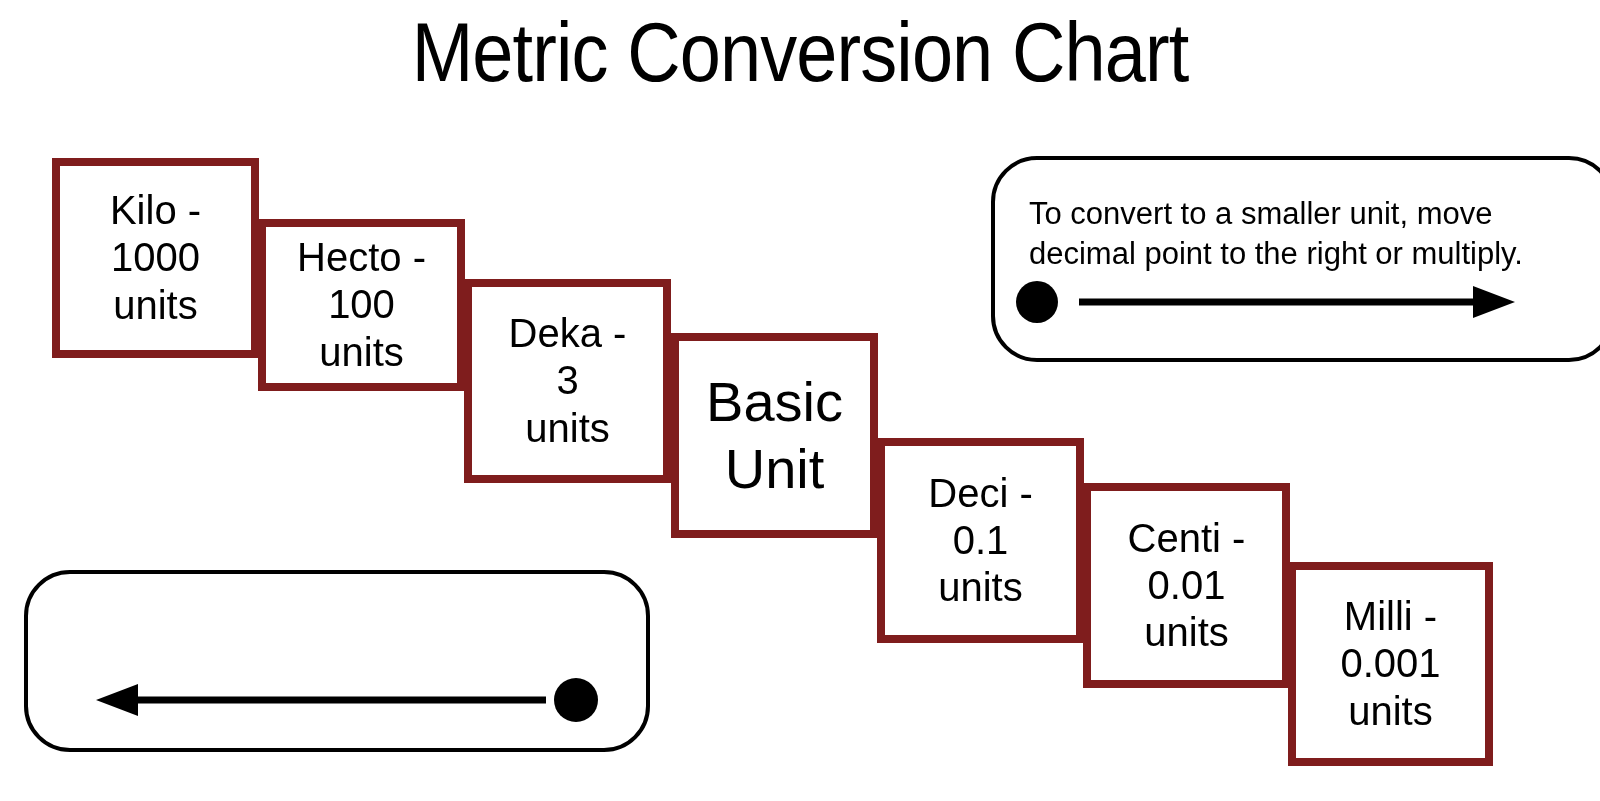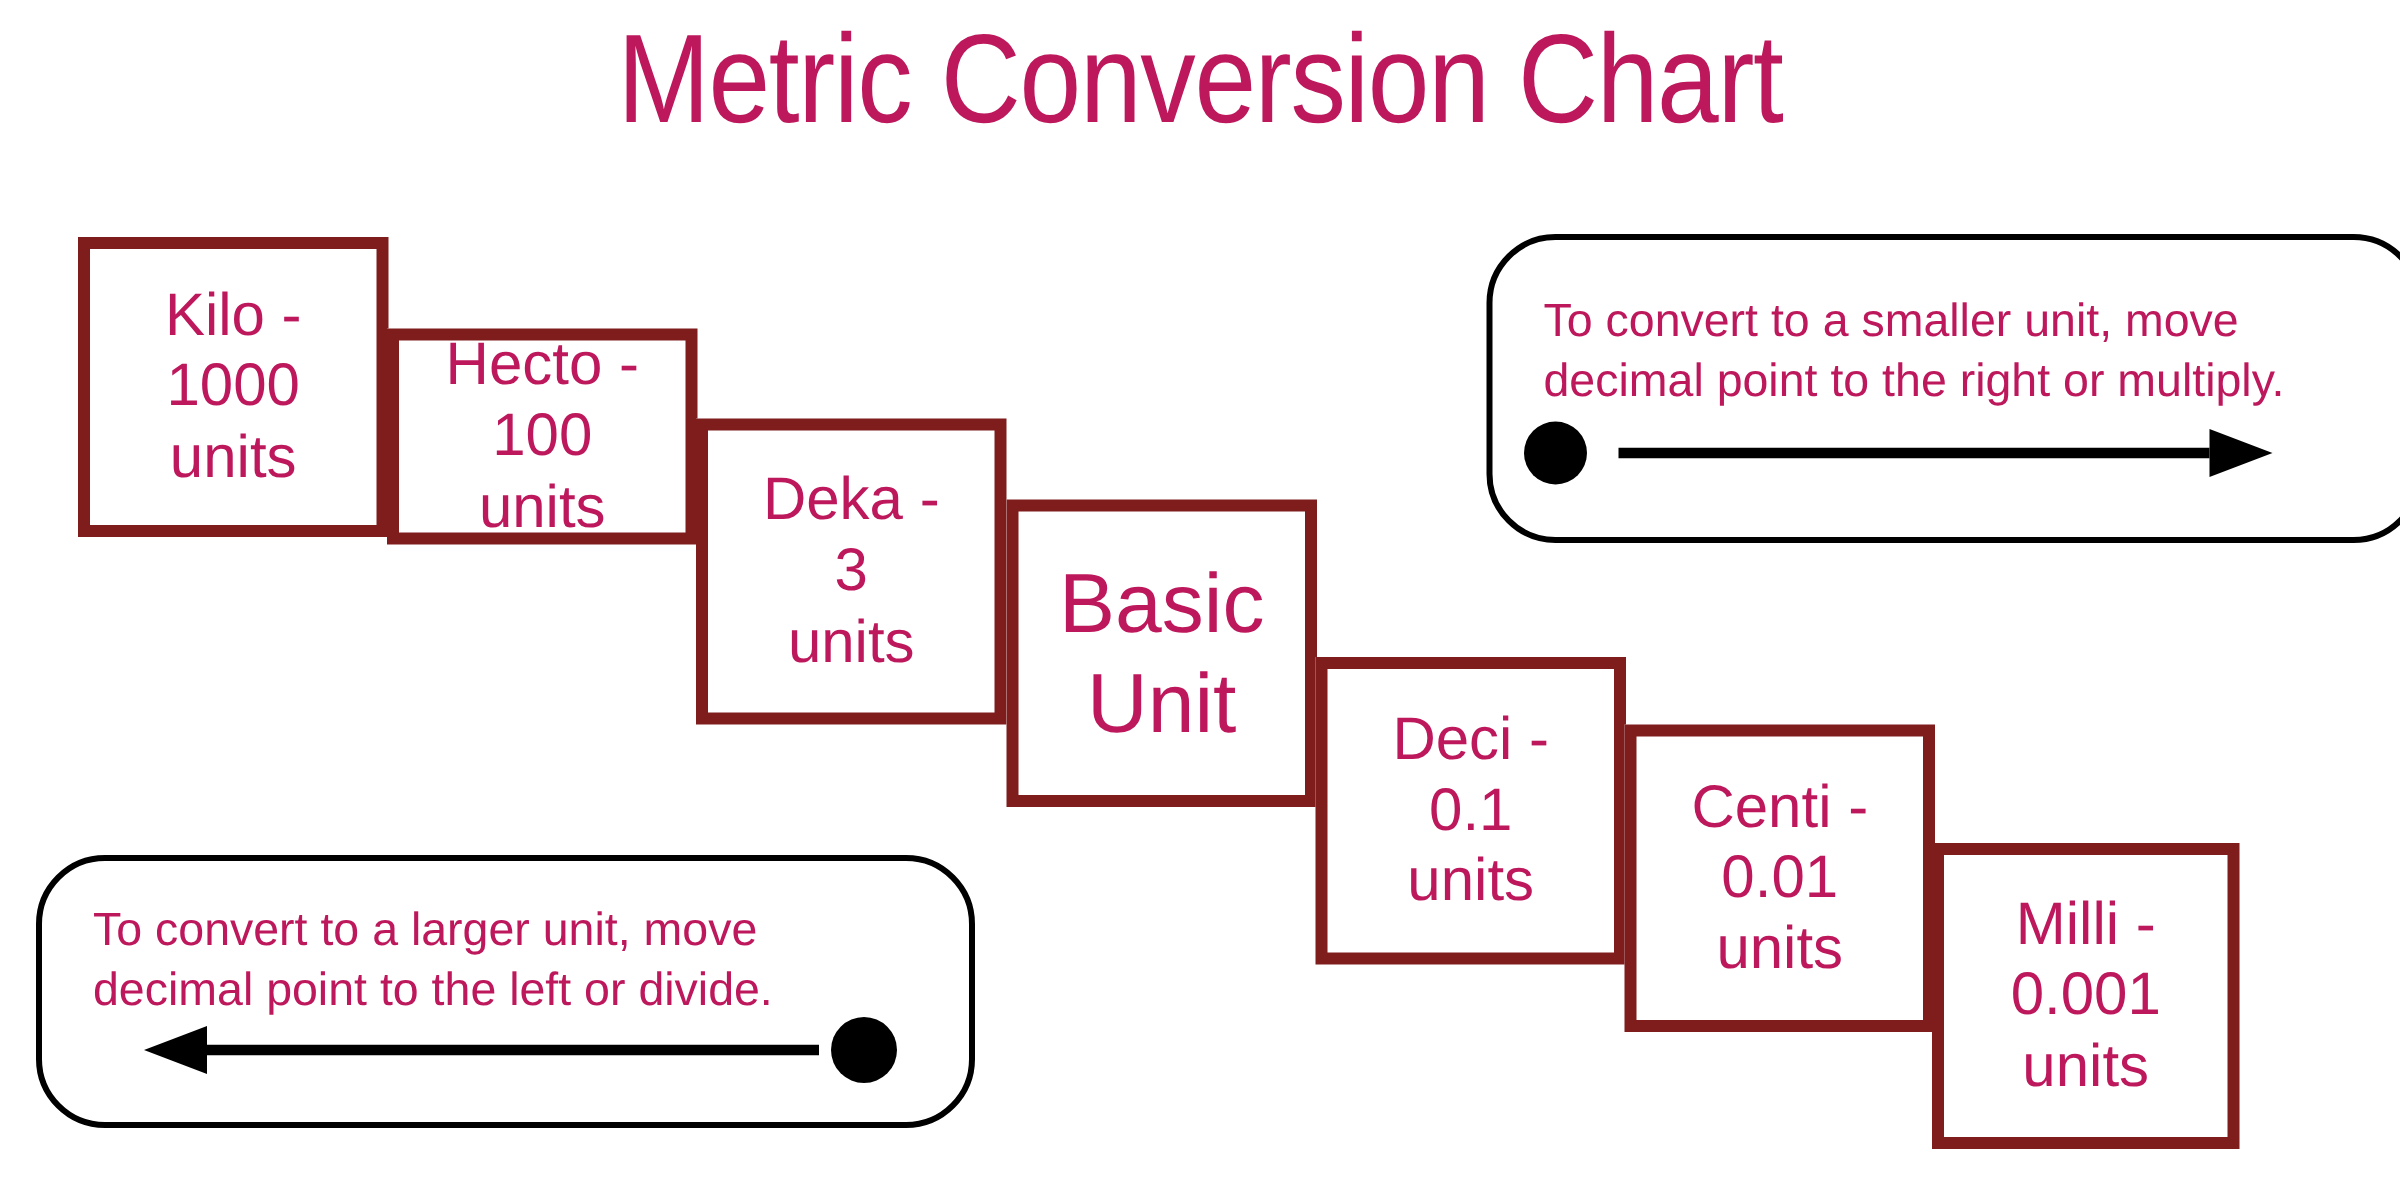--- a/index.html
+++ b/index.html
@@ -7,21 +7,21 @@
     padding: 0;
     background: #ffffff;
   }
   #page {
     position: relative;
     width: 1600px;
     height: 801px;
     background: #ffffff;
     overflow: hidden;
     font-family: "Liberation Sans", sans-serif;
-    color: #be185d;
+    color: #000000;
   }
 
   
   .chart-title {
     position: absolute;
     left: 0;
     top: 8px;
     width: 1600px;
     text-align: center;
     font-family: "Liberation Sans", sans-serif;
@@ -99,21 +99,21 @@
 <div id="page">
 
   <div class="chart-title">Metric Conversion Chart</div>
 
   <div class="unit-box z1" style="left:52px; top:158px; width:207px; height:200px;">
     <span>Kilo -
 1000
 units</span>
   </div>
 
-  <div class="unit-box z2" style="left:258px; top:219px; width:207px; height:144px;">
+  <div class="unit-box z2" style="left:258px; top:219px; width:207px; height:172px;">
     <span>Hecto -
 100
 units</span>
   </div>
 
   <div class="unit-box z3" style="left:464px; top:279px; width:207px; height:204px;">
     <span>Deka -
 3
 units</span>
   </div>
@@ -145,22 +145,20 @@
     <div class="note-text">To convert to a smaller unit, move
 decimal  point to the right or multiply.</div>
     <svg class="note-arrow" viewBox="0 0 616 56" preserveAspectRatio="none">
       <circle cx="42" cy="28" r="21" fill="#000000"></circle>
       <line x1="84" y1="28" x2="478" y2="28" stroke="#000000" stroke-width="7"></line>
       <polygon points="478,12 520,28 478,44" fill="#000000"></polygon>
     </svg>
   </div>
 
   <div class="note z8" style="left:24px; top:570px; width:626px; height:182px;">
-    <div class="note-text" style="top:26px;">To convert to a larger unit, move
-decimal  point to the left or divide.</div>
     <svg class="note-arrow" style="bottom:20px;" viewBox="0 0 618 56" preserveAspectRatio="none">
       <polygon points="110,12 68,28 110,44" fill="#000000"></polygon>
       <line x1="110" y1="28" x2="518" y2="28" stroke="#000000" stroke-width="7"></line>
       <circle cx="548" cy="28" r="22" fill="#000000"></circle>
     </svg>
   </div>
 
 </div>
 
 </body></html>

